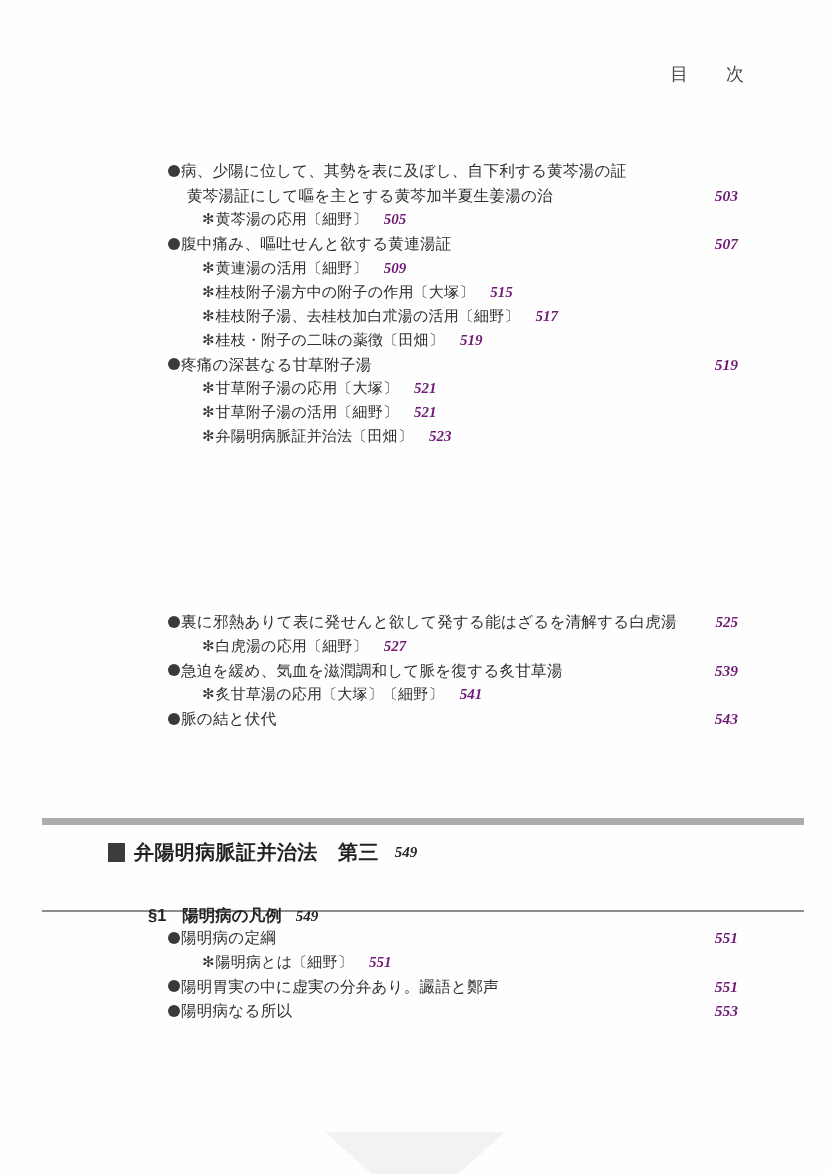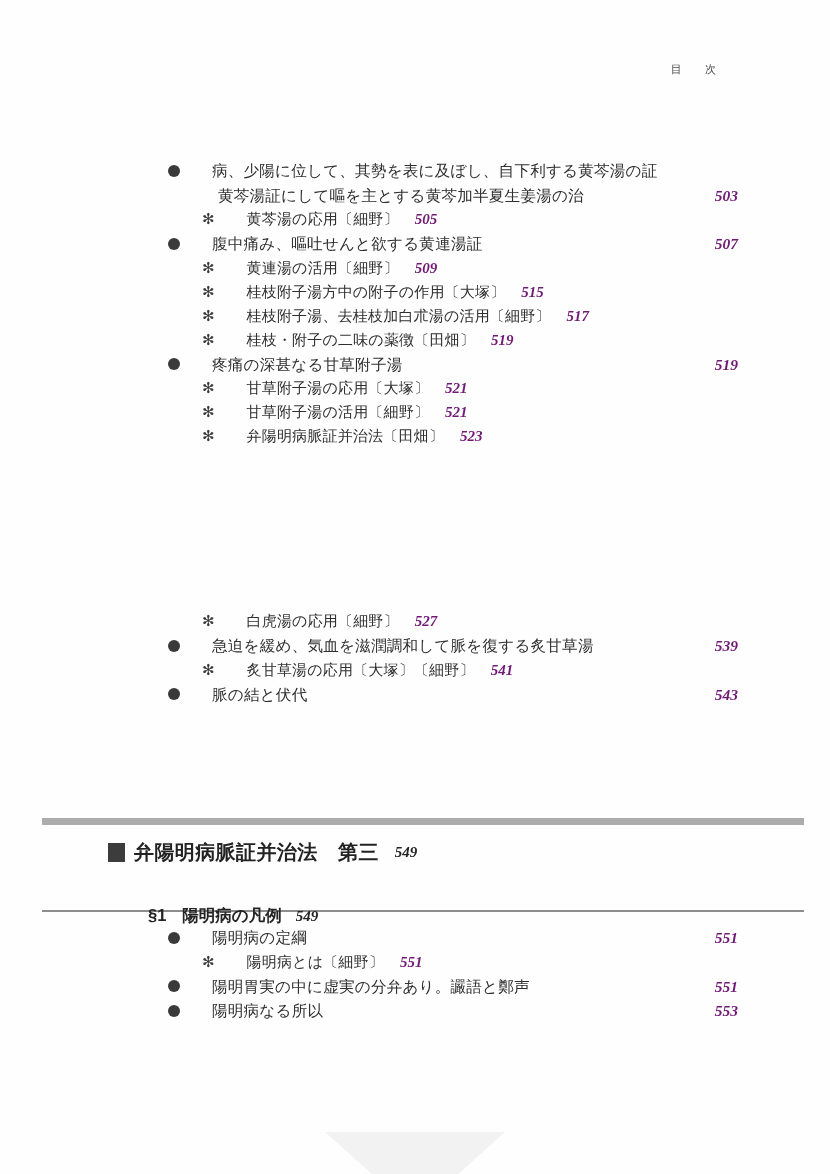--- a/index.html
+++ b/index.html
@@ -17,22 +17,22 @@
     height: 1174px;
     margin: 0 auto;
     background: #fefefe;
     overflow: hidden;
   }
 
   
   .running-head {
     position: absolute;
     top: 62px;
-    right: 108px;
-    font-size: 11px;
+    right: 76px;
+    font-size: 18px;
     letter-spacing: 0.55em;
     color: #4a4a4a;
     white-space: nowrap;
   }
 
   
   .toc-block {
     position: absolute;
     left: 168px;
     right: 92px;
@@ -74,21 +74,20 @@
   .bullet-star {
     flex: 0 0 auto;
     margin-right: 1px;
     font-size: 15px;
     color: #3a3a3a;
     line-height: 1;
   }
   .entry-title {
     flex: 0 0 auto;
     letter-spacing: 0.012em;
-    margin-left: 31px;
   }
   .leader {
     flex: 1 1 auto;
     min-width: 10px;
     overflow: hidden;
     margin: 0 5px 4px 5px;
     height: 10px;
     position: relative;
   }
   .leader::before {
@@ -262,20 +261,26 @@
         <span class="entry-title">甘草附子湯の活用〔細野〕</span>
         <span class="pageno">521</span>
       </div>
       <div class="entry lvl2">
         <span class="bullet-star">✻</span>
         <span class="entry-title">弁陽明病脈証并治法〔田畑〕</span>
         <span class="pageno">523</span>
       </div>
     </div>
   <div class="toc-block" id="block-b">
+      <div class="entry lvl1 inline-no">
+        <span class="bullet-disc"></span>
+        <span class="entry-title">裏に邪熱ありて表に発せんと欲して発する能はざるを清解する白虎湯</span>
+        <span class="spacer-flex"></span>
+        <span class="pageno">525</span>
+      </div>
       <div class="entry lvl2">
         <span class="bullet-star">✻</span>
         <span class="entry-title">白虎湯の応用〔細野〕</span>
         <span class="pageno">527</span>
       </div>
       <div class="entry lvl1">
         <span class="bullet-disc"></span>
         <span class="entry-title">急迫を緩め、気血を滋潤調和して脈を復する炙甘草湯</span>
         <span class="leader"></span>
         <span class="pageno">539</span>

